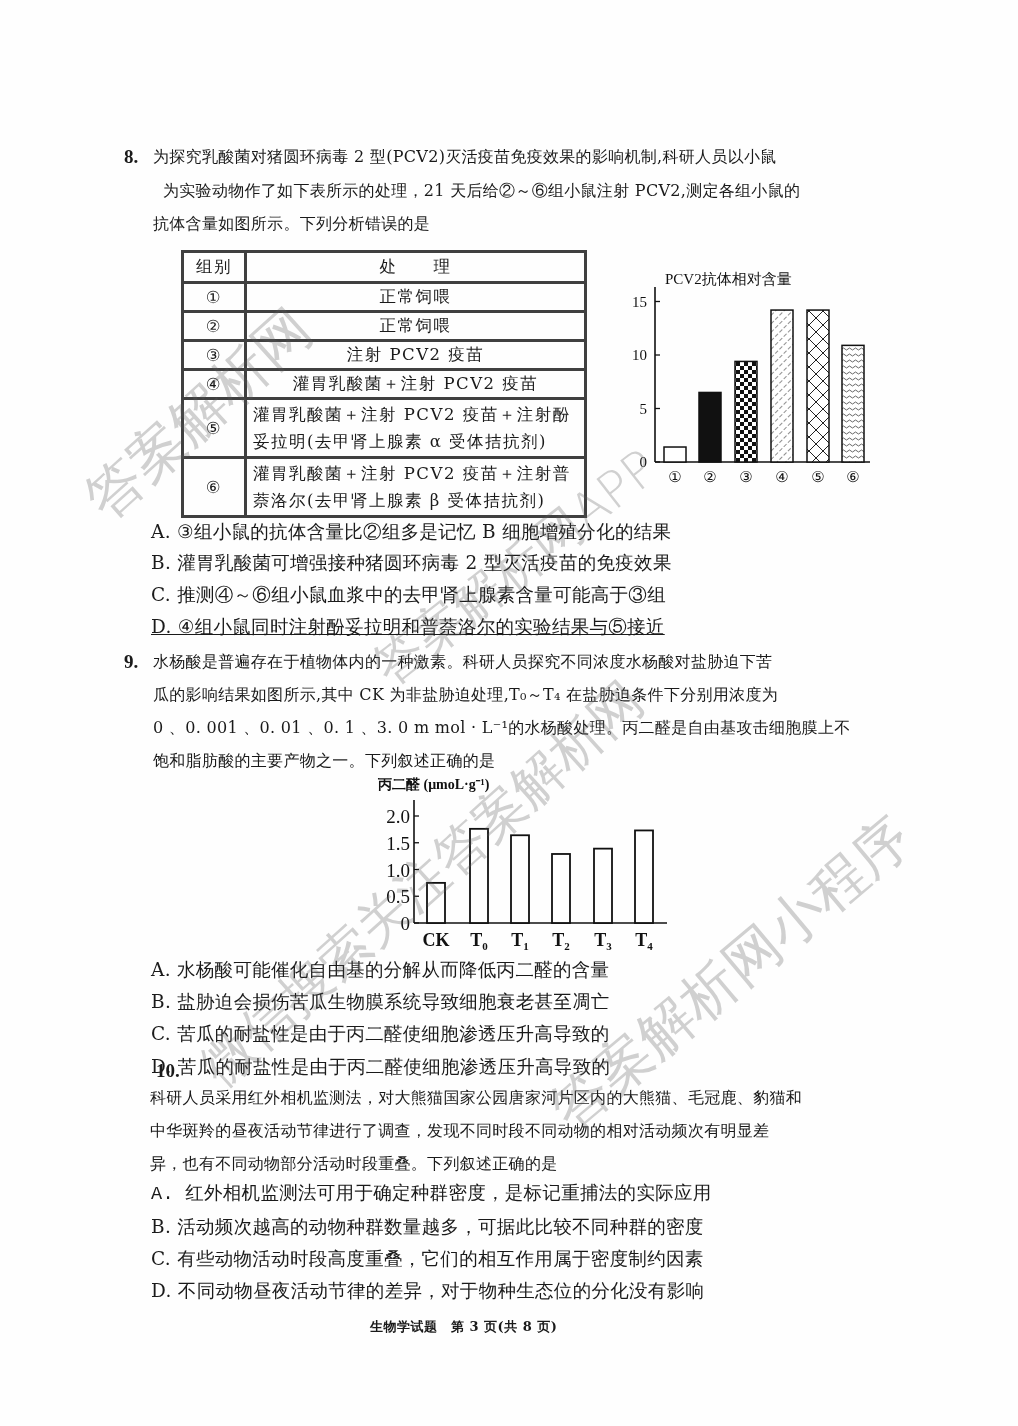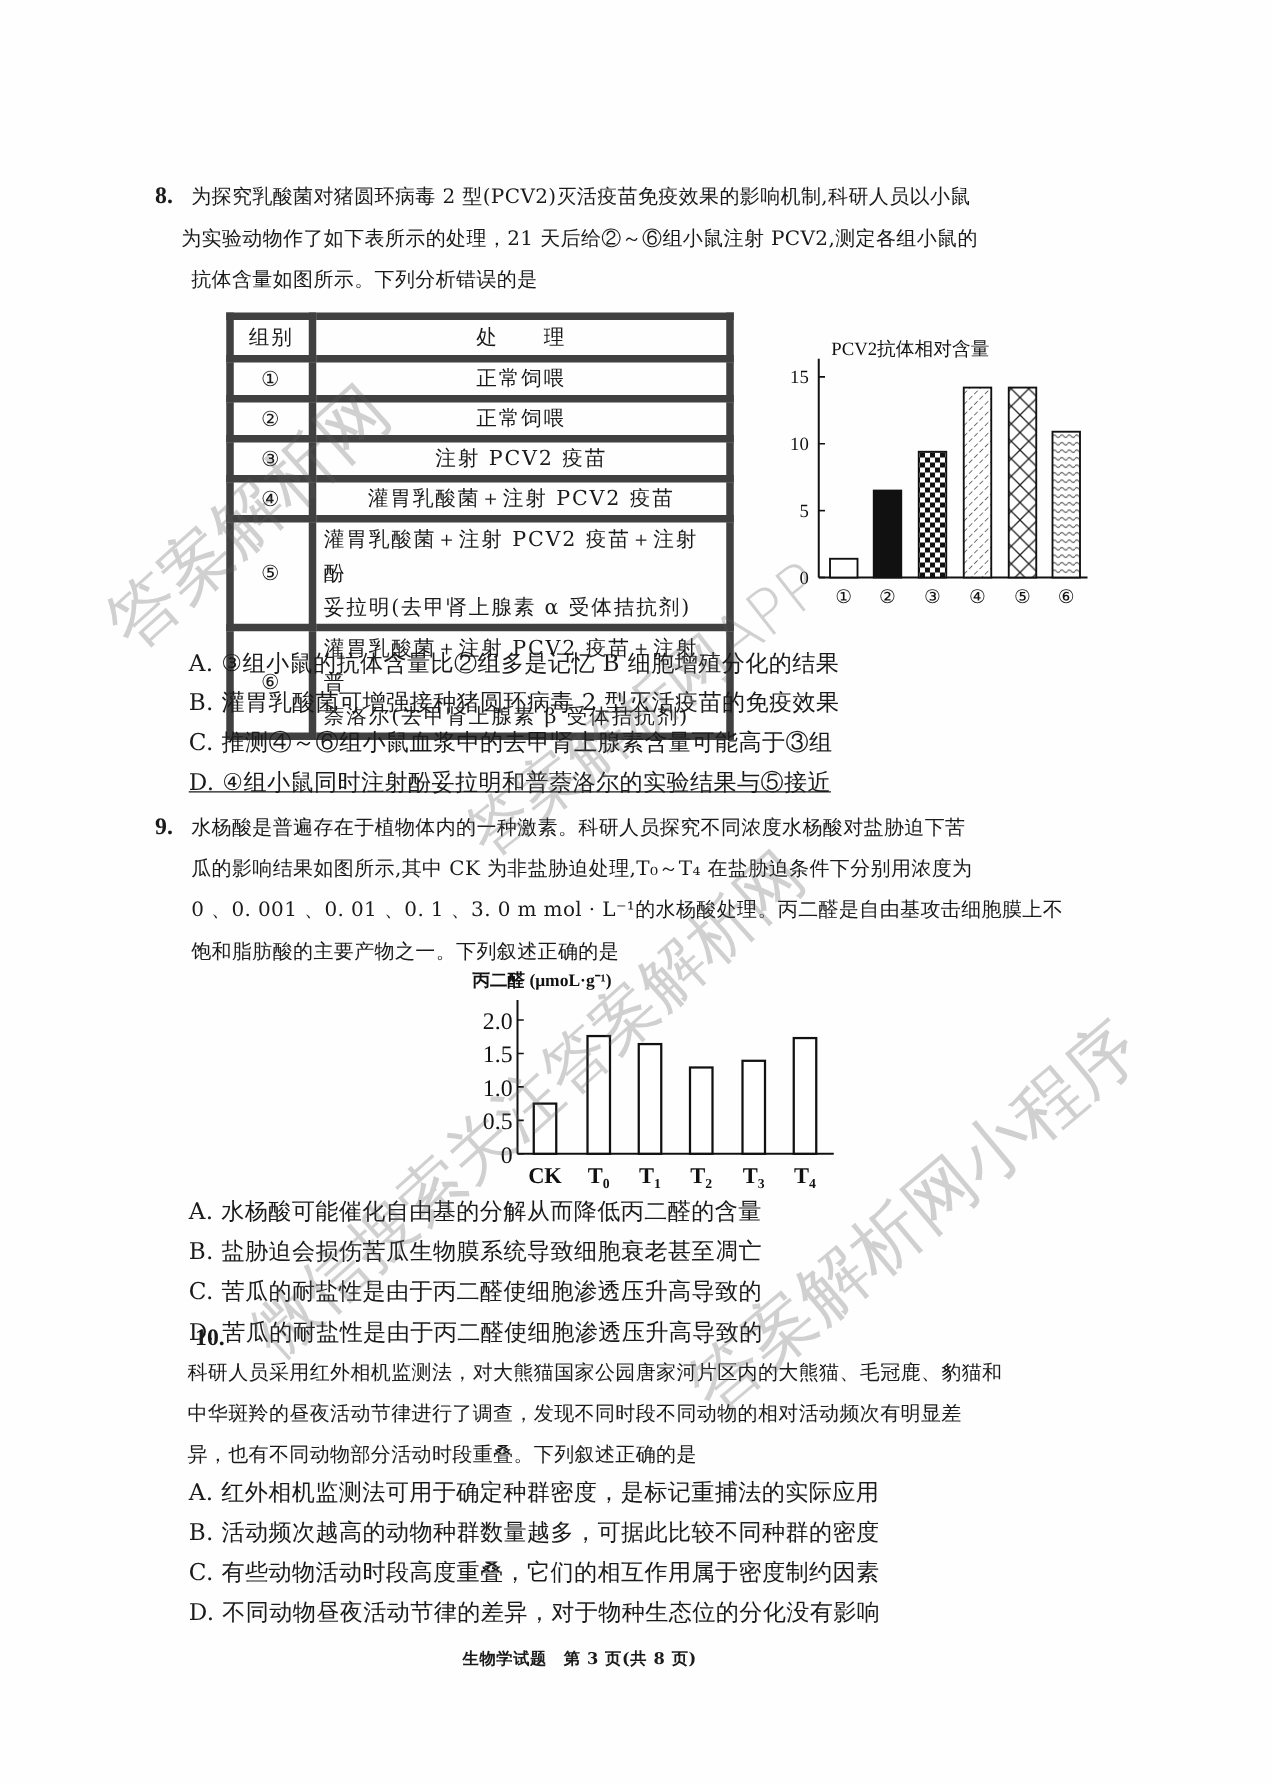--- a/index.html
+++ b/index.html
@@ -3,37 +3,37 @@
 <meta charset="utf-8">
 <style>
   html,body{margin:0;padding:0;}
   body{width:1018px;height:1426px;background:#fefefe;position:relative;overflow:hidden;
        font-family:"DejaVu Serif","Liberation Serif",serif;color:#1a1a1a;}
   .line{position:absolute;font-size:16px;white-space:nowrap;letter-spacing:0.3px;line-height:24px;}
   .qnum{position:absolute;font-size:19px;font-weight:bold;font-family:"Liberation Serif",serif;}
   .opt{position:absolute;font-size:18.5px;white-space:nowrap;letter-spacing:0.3px;line-height:24px;}
   table.treat{position:absolute;left:181px;top:250px;width:406px;border-collapse:collapse;
        border:2px solid #222;font-size:16.5px;letter-spacing:1.5px;}
-  table.treat td, table.treat th{border:6px solid #404040;padding:0 6px;text-align:center;font-weight:normal;}
+  table.treat td, table.treat th{border:3px solid #404040;padding:0 6px;text-align:center;font-weight:normal;}
   table.treat th{height:28px;}
   table.treat td{height:26px;}
   table.treat td.multi{text-align:left;line-height:27px;height:56px;}
   table.treat td.g{width:48px;}
   .chart{position:absolute;}
   .chart svg text{font-family:"Liberation Serif",serif;fill:#111;}
   .wm{position:absolute;color:rgba(90,90,90,0.28);font-family:"DejaVu Sans",sans-serif;
       font-weight:200;white-space:nowrap;transform-origin:left center;pointer-events:none;}
   .footer{position:absolute;left:370px;top:1318px;font-size:13px;font-weight:bold;letter-spacing:0.5px;}
 </style>
 </head>
 <body>
 
 <div class="qnum" style="left:124px;top:146px;">8.</div>
 <div class="line" style="left:153px;top:145px;">为探究乳酸菌对猪圆环病毒 2 型(PCV2)灭活疫苗免疫效果的影响机制,科研人员以小鼠</div>
-<div class="line" style="left:145px;top:179px;">为实验动物作了如下表所示的处理，21 天后给②～⑥组小鼠注射 PCV2,测定各组小鼠的</div>
+<div class="line" style="left:163px;top:179px;">为实验动物作了如下表所示的处理，21 天后给②～⑥组小鼠注射 PCV2,测定各组小鼠的</div>
 <div class="line" style="left:153px;top:212px;">抗体含量如图所示。下列分析错误的是</div>
 
 <table class="treat">
   <tbody>
       <tr>
     <th class="g">组别</th>
     <th>处　　理</th>
   </tr>
   <tr>
     <td class="g">①</td>
@@ -168,21 +168,21 @@
 <div class="opt" style="left:151px;top:958px;">A. 水杨酸可能催化自由基的分解从而降低丙二醛的含量</div>
 <div class="opt" style="left:151px;top:990px;">B. 盐胁迫会损伤苦瓜生物膜系统导致细胞衰老甚至凋亡</div>
 <div class="opt" style="left:151px;top:1022px;">C. 苦瓜的耐盐性是由于丙二醛使细胞渗透压升高导致的</div>
 <div class="opt" style="left:151px;top:1055px;">D. 苦瓜的耐盐性是由于丙二醛使细胞渗透压升高导致的</div>
 
 <div class="qnum" style="left:117px;top:1060px;margin-left:39px;">10.</div>
 <div class="line" style="left:150px;top:1086px;">科研人员采用红外相机监测法，对大熊猫国家公园唐家河片区内的大熊猫、毛冠鹿、豹猫和</div>
 <div class="line" style="left:150px;top:1119px;">中华斑羚的昼夜活动节律进行了调查，发现不同时段不同动物的相对活动频次有明显差</div>
 <div class="line" style="left:150px;top:1152px;">异，也有不同动物部分活动时段重叠。下列叙述正确的是</div>
 
-<div class="opt" style="left:151px;top:1183px;">A. 红外相机监测法可用于确定种群密度，是标记重捕法的实际应用</div>
+<div class="opt" style="left:151px;top:1183px;font-family:Liberation Mono, monospace;">A. 红外相机监测法可用于确定种群密度，是标记重捕法的实际应用</div>
 <div class="opt" style="left:151px;top:1215px;">B. 活动频次越高的动物种群数量越多，可据此比较不同种群的密度</div>
 <div class="opt" style="left:151px;top:1247px;">C. 有些动物活动时段高度重叠，它们的相互作用属于密度制约因素</div>
 <div class="opt" style="left:151px;top:1279px;text-align:right;">D. 不同动物昼夜活动节律的差异，对于物种生态位的分化没有影响</div>
 
 <div class="footer">生物学试题　第 3 页(共 8 页)</div>
 
 <div class="wm" style="left:95px;top:470px;font-size:56px;transform:rotate(-42deg);">答案解析网</div>
 <div class="wm" style="left:380px;top:640px;font-size:50px;transform:rotate(-38deg);">答案解析网APP</div>
 <div class="wm" style="left:210px;top:1040px;font-size:52px;transform:rotate(-42deg);">微信搜索关注答案解析网</div>
 <div class="wm" style="left:560px;top:1080px;font-size:56px;transform:rotate(-40deg);">答案解析网小程序</div>

